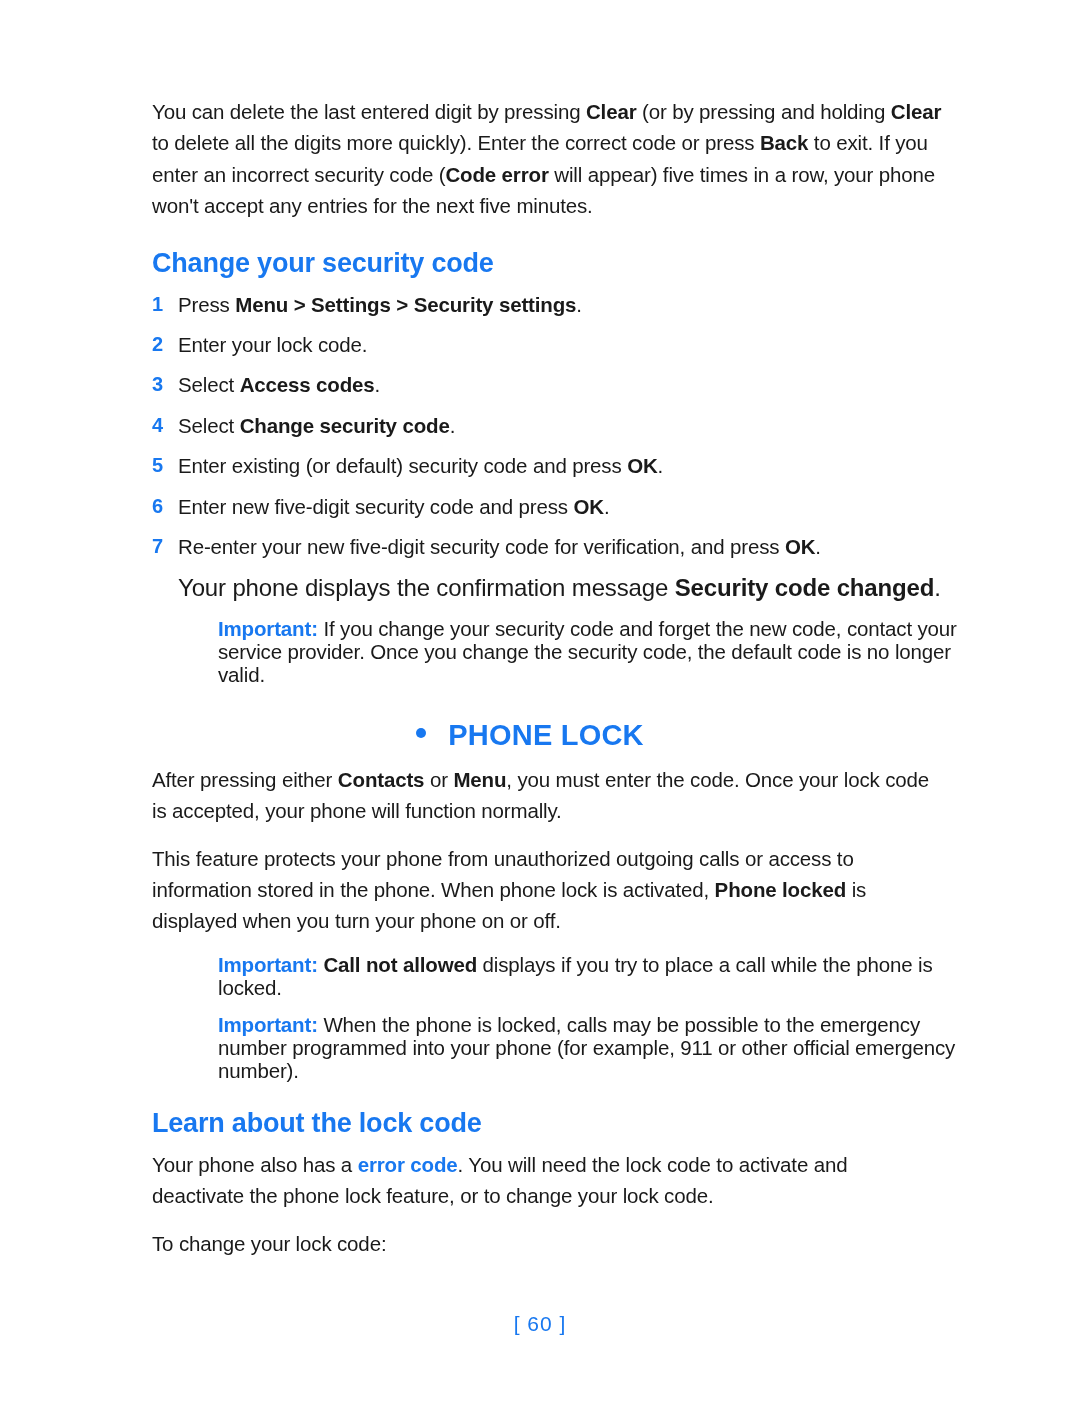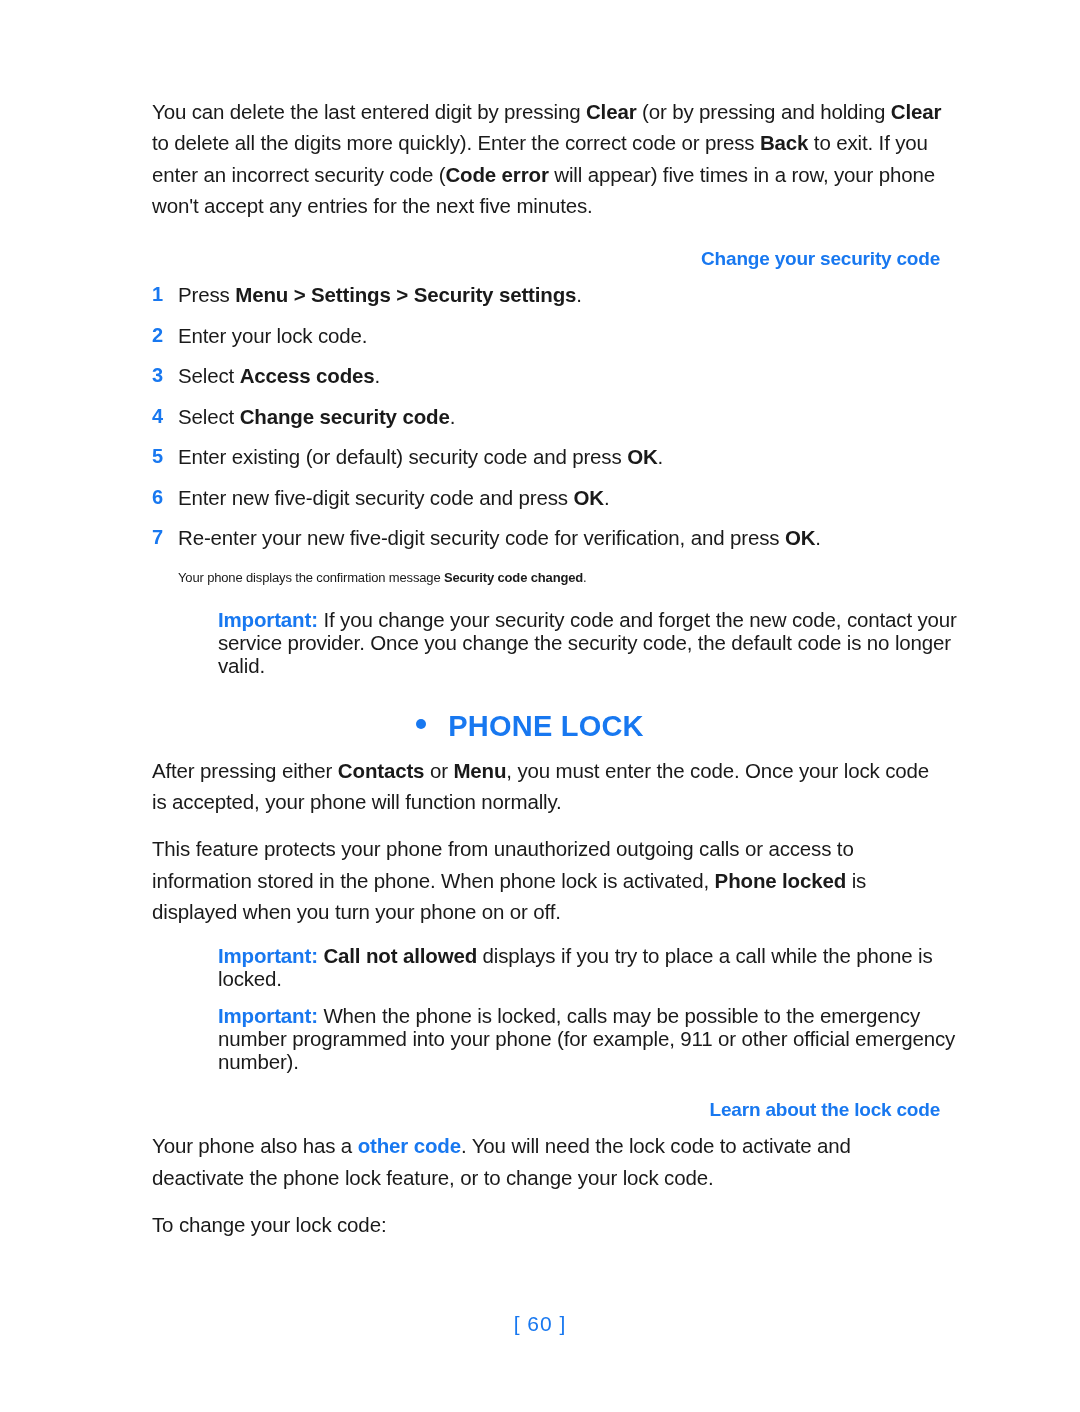--- a/index.html
+++ b/index.html
@@ -31,27 +31,26 @@
     margin: 0 0 16px 0;
     width: 790px;
     color: #1a1a1a;
   }
   .para.tight { margin-bottom: 0; }
   b, .b { font-weight: bold; }
   .blue { color: #1878f0; }
 
   
   h2.sec-head {
-    font-size: 19px;
+    font-size: 27px;
     font-weight: bold;
     color: #1878f0;
     letter-spacing: -0.2px;
     margin: 26px 0 10px 0;
     line-height: 1.15;
-    text-align: right;
   }
   h1.big-head {
     font-size: 29px;
     font-weight: bold;
     color: #1878f0;
     letter-spacing: 0.2px;
     margin: 0;
     line-height: 1.1;
     position: relative;
   }
@@ -93,21 +92,21 @@
     left: 0;
     top: 0;
     color: #1878f0;
     font-weight: bold;
     font-size: 20px;
     width: 16px;
     text-align: left;
   }
   .sub-para {
     padding-left: 26px;
-    font-size: 13px;
+    font-size: 24px;
     line-height: 31.4px;
     letter-spacing: -0.15px;
     width: 784px;
     margin: 0 0 14px 0;
   }
   .note {
     margin: 14px 0 14px 66px;
     width: 752px;
     font-size: 20.5px;
     line-height: 23px;
@@ -160,21 +159,21 @@
   <p class="para"><span>After pressing either </span><b>Contacts</b><span> or </span><b>Menu</b><span>, you must enter the code. Once your lock code is accepted, your phone will function normally.</span></p>
 
   <p class="para"><span>This feature protects your phone from unauthorized outgoing calls or access to information stored in the phone. When phone lock is activated, </span><b>Phone locked</b><span> is displayed when you turn your phone on or off.</span></p>
 
   <p class="note"><b class="blue">Important:</b><span>&nbsp;</span><b>Call not allowed</b><span> displays if you try to place a call while the phone is locked.</span></p>
 
   <p class="note"><b class="blue">Important:</b><span> When the phone is locked, calls may be possible to the emergency number programmed into your phone (for example, 911 or other official emergency number).</span></p>
 
   <h2 class="sec-head">Learn about the lock code</h2>
 
-  <p class="para"><span>Your phone also has a </span><b class="blue">other code</b><span>. You will need the lock code to activate and deactivate the phone lock feature, or to change your lock code.</span></p>
+  <p class="para"><span>Your phone also has a </span><b class="blue">error code</b><span>. You will need the lock code to activate and deactivate the phone lock feature, or to change your lock code.</span></p>
 
 
   <p class="para tight">To change your lock code:</p>
 
 </div>
 
 <div class="footer">
   <span>[ 60 ]</span>
 </div>
 

